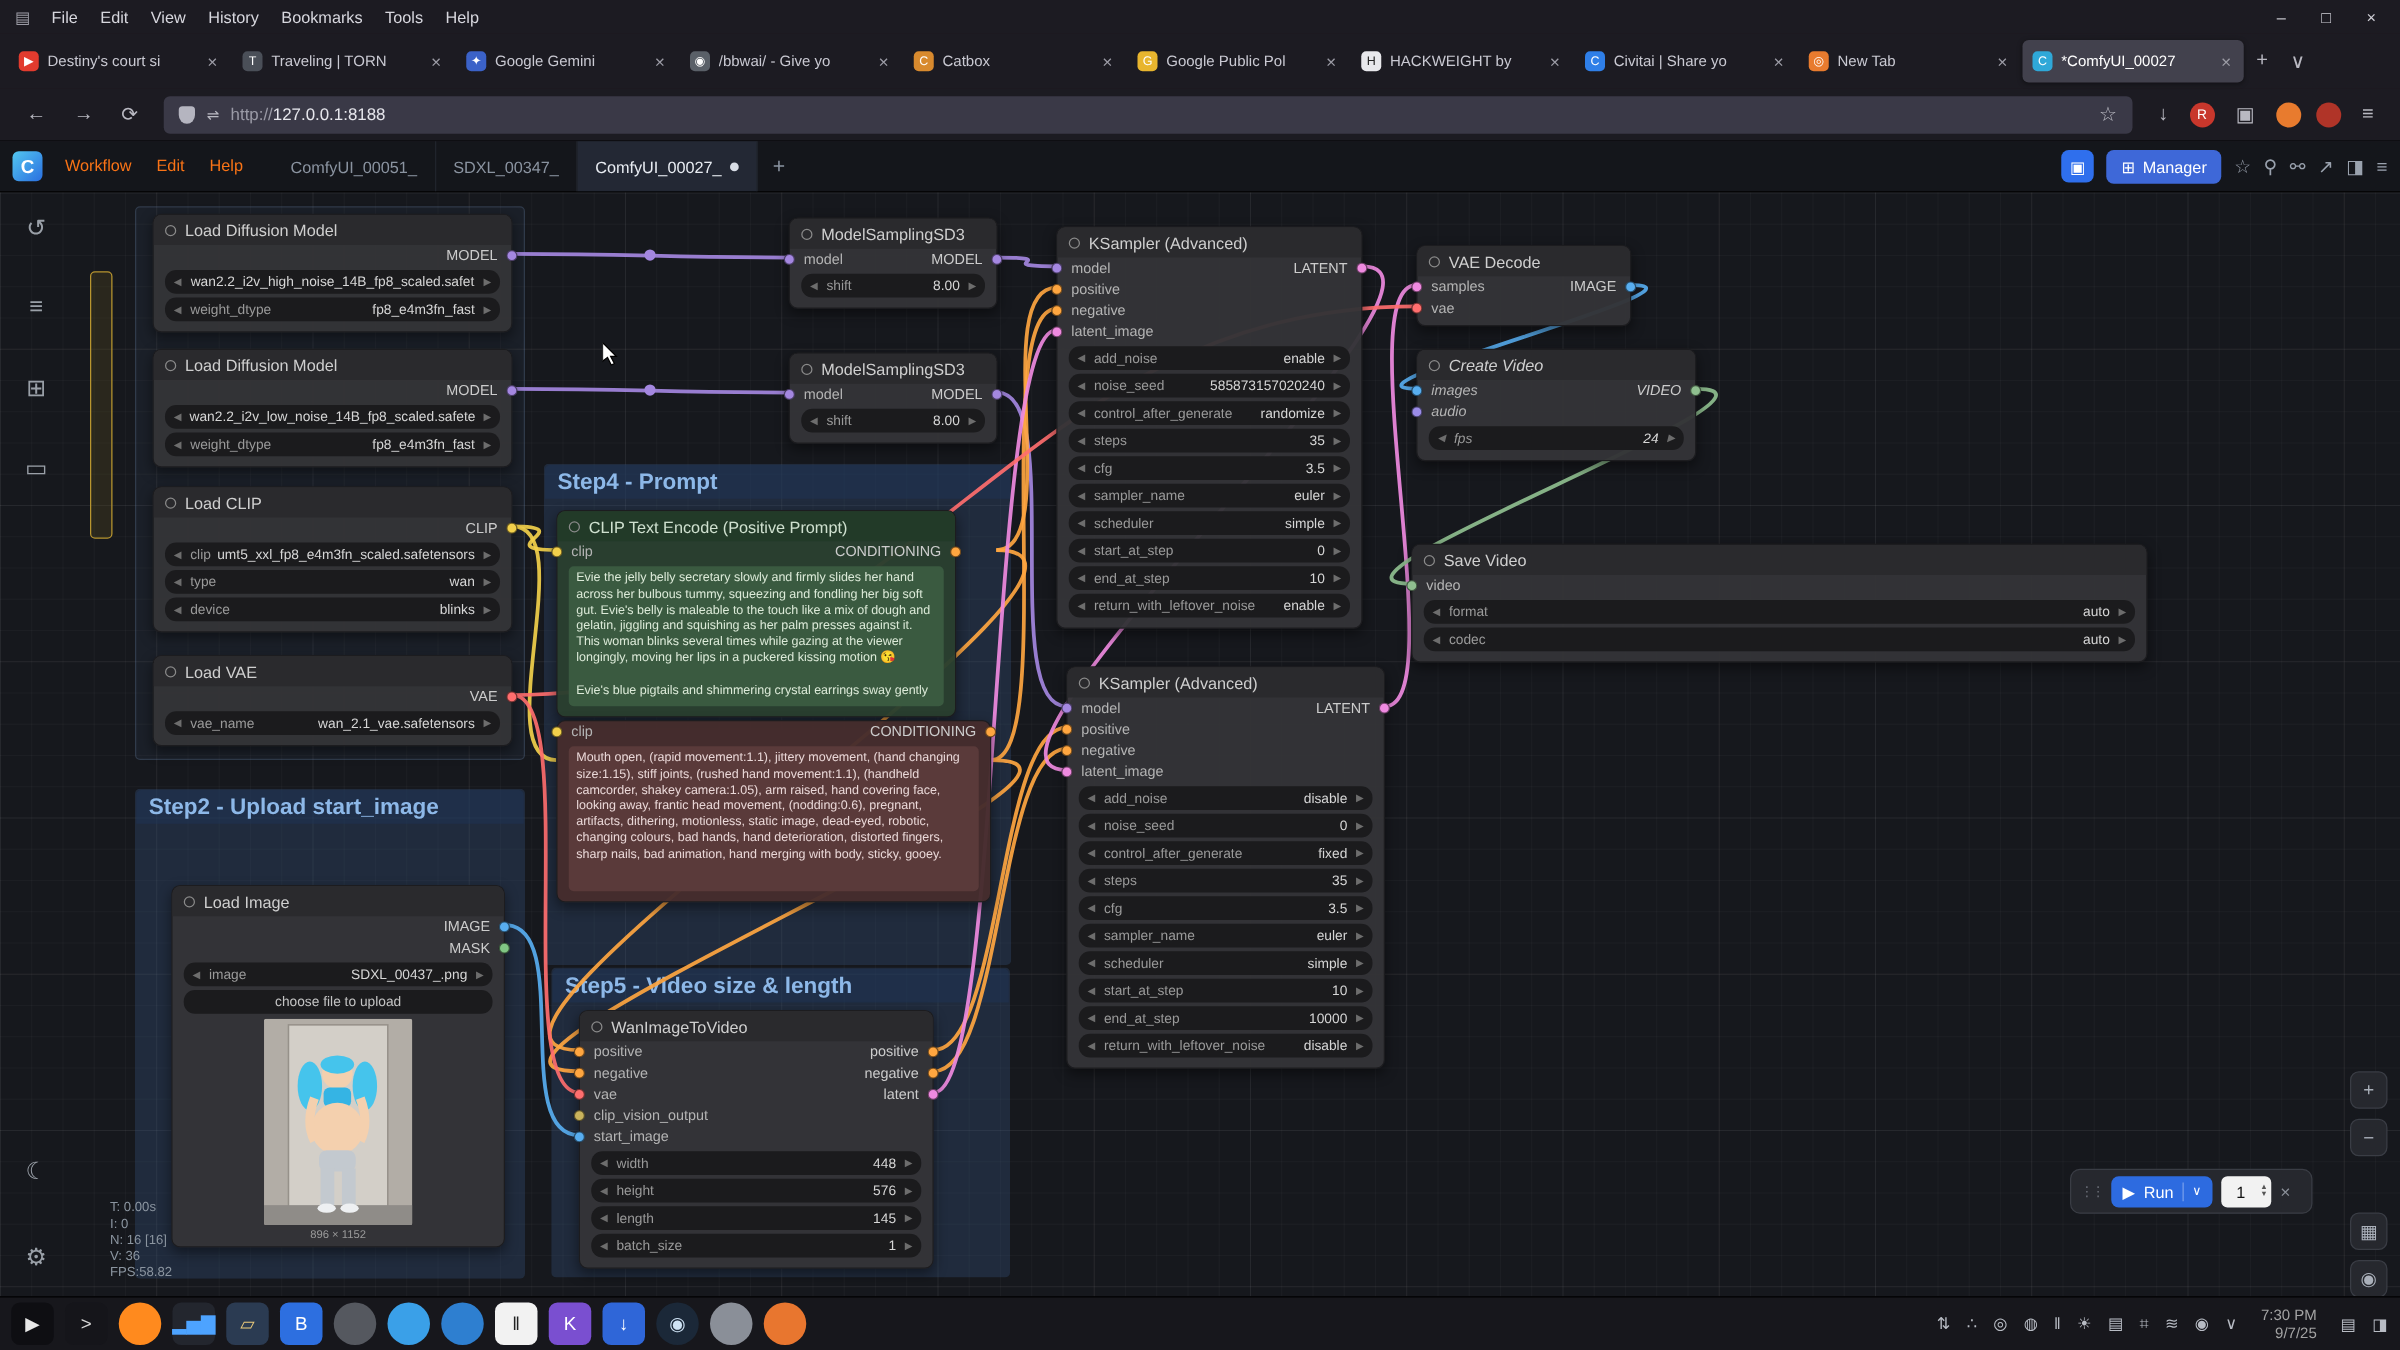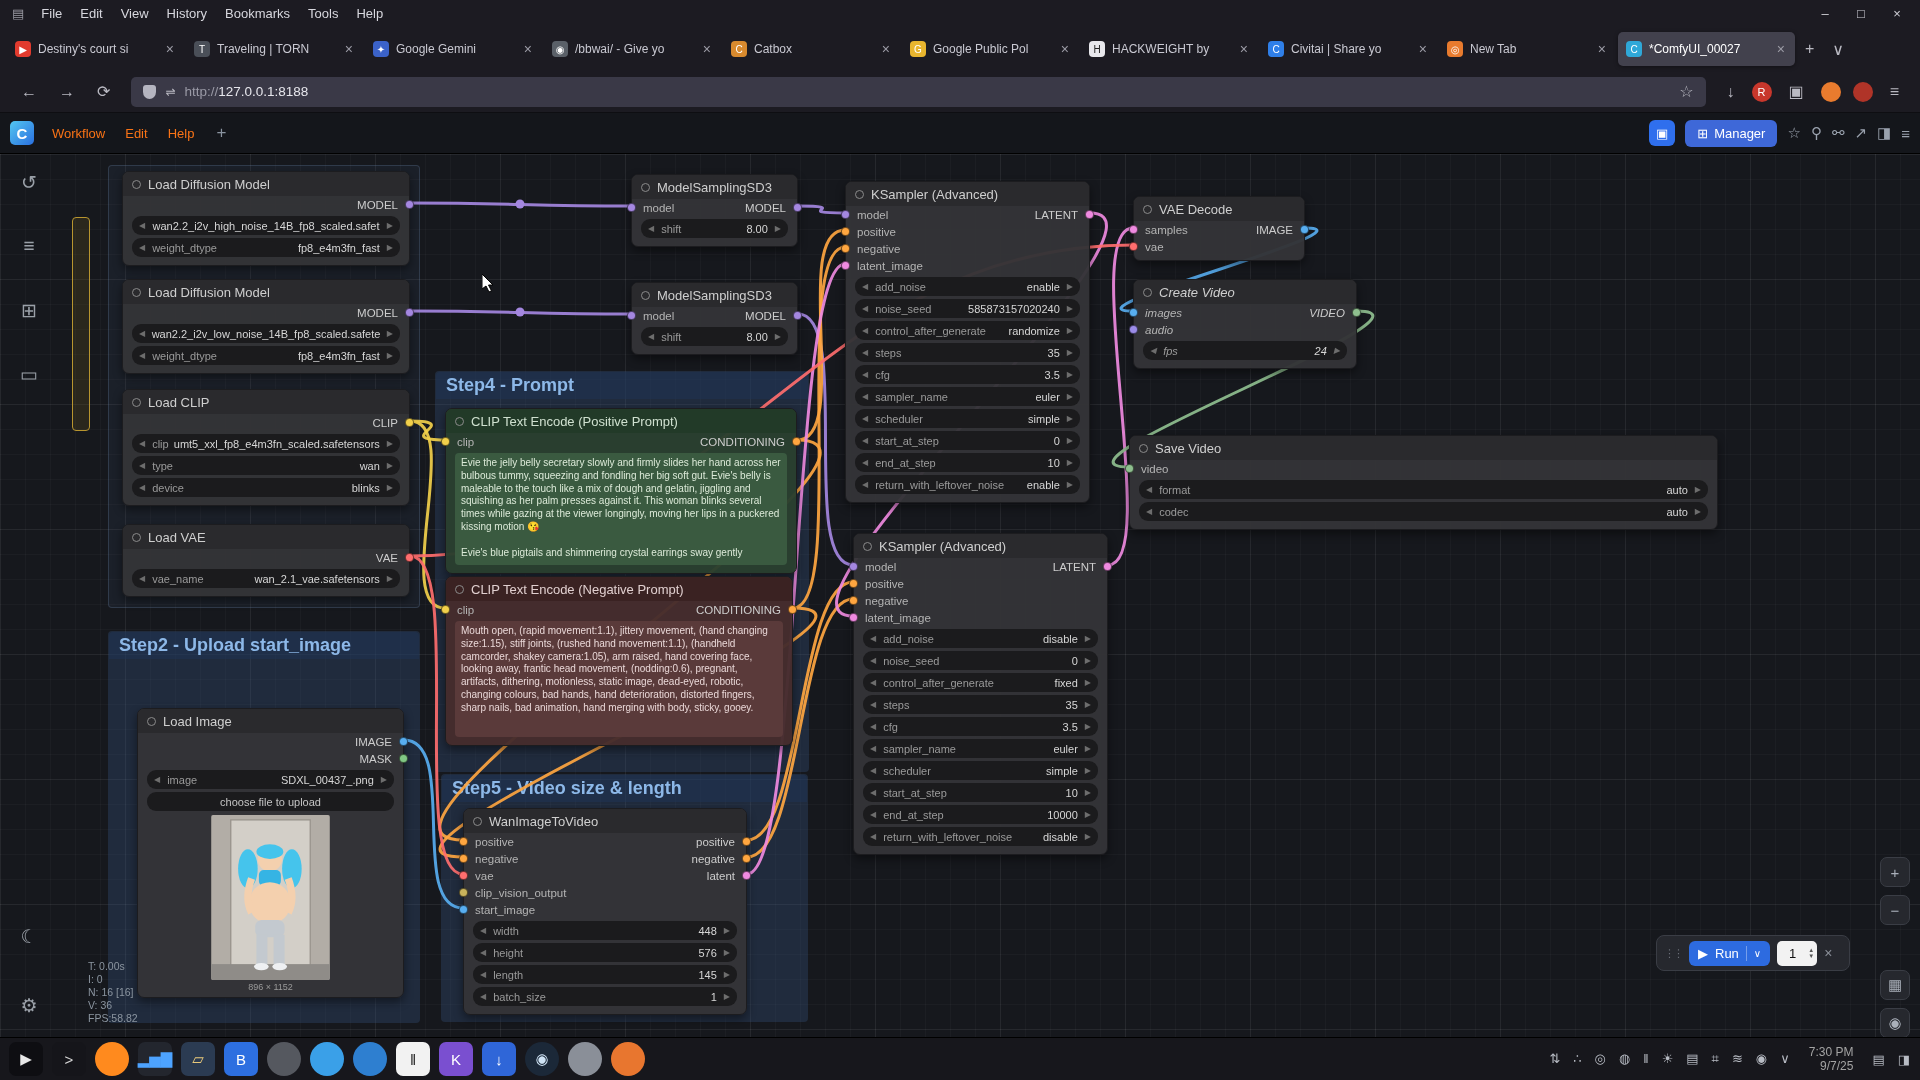--- a/index.html
+++ b/index.html
@@ -212,20 +212,32 @@
     <span class="avatar" style="background:#c8372c">R</span>
     <span class="nav-icon">▣</span>
     <span class="avatar" style="background:#e87b2e"></span>
     <span class="avatar" style="background:#b03428"></span>
     <span class="nav-icon">≡</span>
   </div>
 
   <div id="comfybar">
     <div id="comfy-logo">C</div>
     <div id="comfy-menus"><span class="cmenu">Workflow</span><span class="cmenu">Edit</span><span class="cmenu">Help</span></div>
+    <div id="wtabs">
+        <div class="wtab">
+          <span>ComfyUI_00051_</span>
+        </div>
+        <div class="wtab">
+          <span>SDXL_00347_</span>
+        </div>
+        <div class="wtab active">
+          <span>ComfyUI_00027_</span>
+          <span class="unsaved"></span>
+        </div>
+      </div>
     <span class="wtab-add">+</span>
     <div id="comfy-right">
       <div id="layout-btn">▣</div>
       <div id="manager-btn">
           <span>⊞</span>
           <span>Manager</span>
         </div>
       <span class="hdr-icon">☆</span>
       <span class="hdr-icon">⚲</span>
       <span class="hdr-icon">⚯</span>
@@ -493,44 +505,40 @@
           </span>
           <span class="pin out" style="background: rgb(164, 135, 224);"></span>
         </div>
         <div class="widget">
           <span class="arrow">◀</span>
           <span class="wlabel">shift</span>
           <span class="wvalue">8.00</span>
           <span class="arrow">▶</span>
         </div>
       </div>
-      <div class="node green" style="left: 445px; top: 254px; width: 352px;">
+      <div class="node green" style="left: 445px; top: 254px; width: 320px;">
         <div class="node-title">
           <span class="ndot"></span>
           <span>CLIP Text Encode (Positive Prompt)</span>
         </div>
         <div class="slot-row">
           <span class="pin in" style="background: rgb(242, 208, 75);"></span>
           <span class="slot-in">
             <span>clip</span>
           </span>
           <span class="slot-out">
             <span>CONDITIONING</span>
           </span>
           <span class="pin out" style="background: rgb(255, 166, 64);"></span>
         </div>
         <div class="ta" style="height: 112px;">Evie the jelly belly secretary slowly and firmly slides her hand across her bulbous tummy, squeezing and fondling her big soft gut. Evie's belly is maleable to the touch like a mix of dough and gelatin, jiggling and squishing as her palm presses against it. This woman blinks several times while gazing at the viewer longingly, moving her lips in a puckered kissing motion 😘
 
 Evie's blue pigtails and shimmering crystal earrings sway gently</div>
       </div>
       <div class="node red" style="left: 445px; top: 422px; width: 348px;">
-        <div class="node-title">
-          <span class="ndot"></span>
-          <span>CLIP Text Encode (Negative Prompt)</span>
-        </div>
         <div class="slot-row">
           <span class="pin in" style="background: rgb(242, 208, 75);"></span>
           <span class="slot-in">
             <span>clip</span>
           </span>
           <span class="slot-out">
             <span>CONDITIONING</span>
           </span>
           <span class="pin out" style="background: rgb(255, 166, 64);"></span>
         </div>

